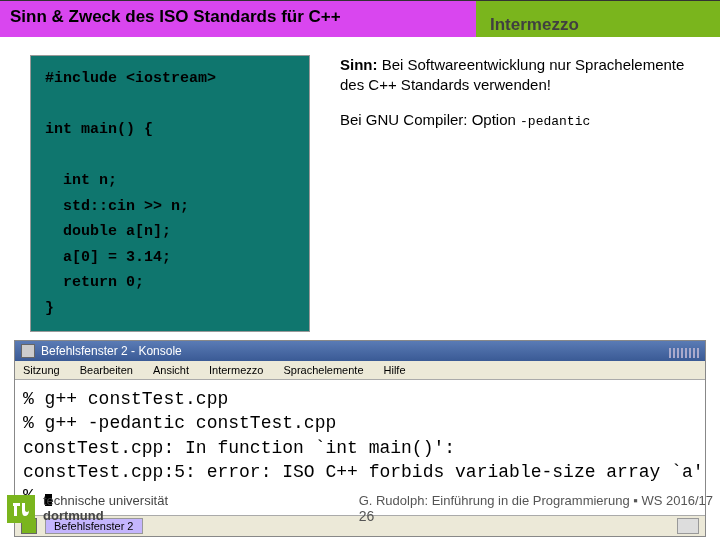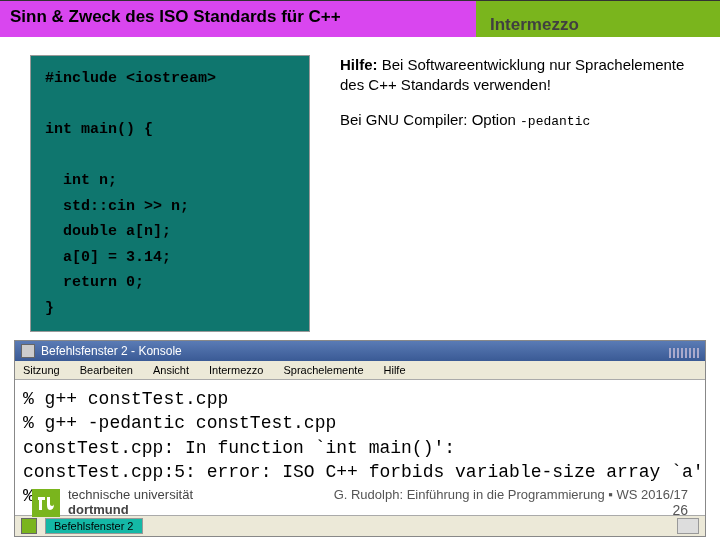--- a/index.html
+++ b/index.html
@@ -13,29 +13,29 @@
 .mono{font-family:'Courier New',monospace;font-size:13px}
 .para{margin-bottom:14px}
 .termwin{margin:4px 14px 0;border:1px solid #888}
 .tw-title{background:linear-gradient(#5a7bb5,#3a5a95);color:#fff;font-size:12px;padding:3px 6px;display:flex;align-items:flex-end;gap:6px}
 .tw-title .csq{width:12px;height:12px;background:#ccc;border:1px solid #666}
 .tw-title .grip{margin-left:auto;width:30px;height:10px;background:repeating-linear-gradient(90deg,#aac 0 2px,transparent 2px 4px)}
 .tw-menu{background:#ece9d8;font-size:11px;padding:3px 8px;display:flex;gap:20px;border-bottom:1px solid #aaa}
 .tw-body{background:#fff;font-family:'Courier New',monospace;font-size:18px;padding:7px 8px;line-height:1.35;white-space:pre;min-height:80px}
 .tw-tabs{background:#ece9d8;display:flex;align-items:center;gap:8px;padding:2px 6px;border-top:1px solid #aaa;font-size:11px}
 .tw-tabs .gsq{width:14px;height:14px;background:#7ab51d;border:1px solid #666}
-.tw-tabs .tab{background:#14b8a6;border:1px solid #999;padding:1px 8px}
+.tw-tabs .tab{background:#c4b5fd;border:1px solid #999;padding:1px 8px}
 .tw-tabs .end{margin-left:auto;width:20px;height:14px;background:#ddd;border:1px solid #999}
-.footer{position:absolute;bottom:14px;left:0;right:0;display:flex;align-items:center;padding:6px 32px 8px;font-size:12px;color:#555}
+.footer{position:absolute;bottom:8px;left:0;right:0;display:flex;align-items:center;padding:6px 7px 8px;font-size:12px;color:#555}
 .logo{display:flex;align-items:center;gap:8px}
 .logo-sq{width:28px;height:28px;background:#7ab51d;display:flex;align-items:center;justify-content:center}
 .logo-sq svg{width:20px;height:20px}
 .logo-txt{font-size:13px;line-height:1.1;color:#444}
 .logo-txt .b{font-weight:bold}
-.foot-r{margin-left:auto;text-align:right;font-size:13px}
+.foot-r{margin-left:auto;font-size:13px}
 .foot-r .pg{font-size:14px}
 .cursor{display:inline-block;width:7px;height:12px;background:#000;vertical-align:text-bottom}
 </style>
 </head>
 <body>
 
 <div class="header">
  <div class="h-left">Sinn &amp; Zweck des ISO Standards für C++</div>
  <div class="h-right">Intermezzo</div>
 </div>
@@ -45,21 +45,21 @@
 
 int main() {
 
   int n;
   std::cin &gt;&gt; n;
   double a[n];
   a[0] = 3.14;
   return 0;
 }</div>
  <div class="rtxt">
-  <div class="para"><b>Hilfe:</b><span> Bei Softwareentwicklung nur Sprachelemente des C++ Standards verwenden!</span></div>
+  <div class="para"><b>Sinn:</b><span> Bei Softwareentwicklung nur Sprachelemente des C++ Standards verwenden!</span></div>
   <div class="para"><span>Bei GNU Compiler: Option </span><span class="mono">-pedantic</span></div>
  </div>
 </div>
 
 <div class="termwin">
  <div class="tw-title">
   <span class="csq"></span>
   <span>Befehlsfenster 2 - Konsole</span>
   <span class="grip"></span>
  </div>

